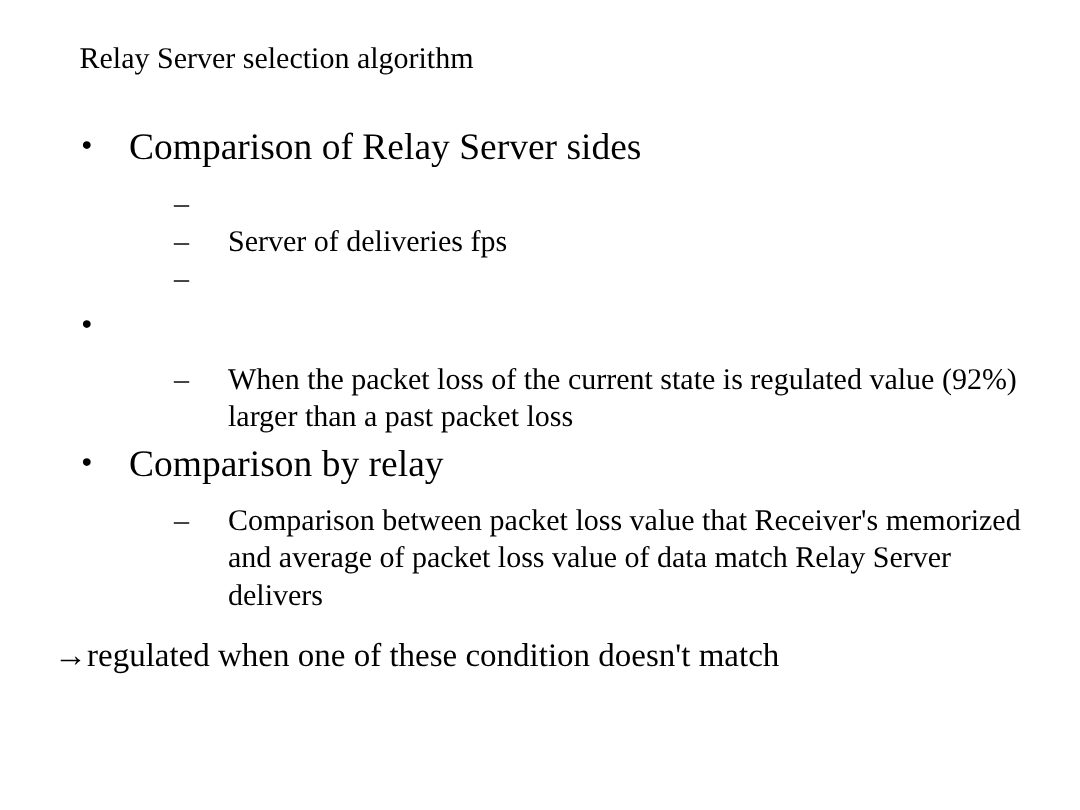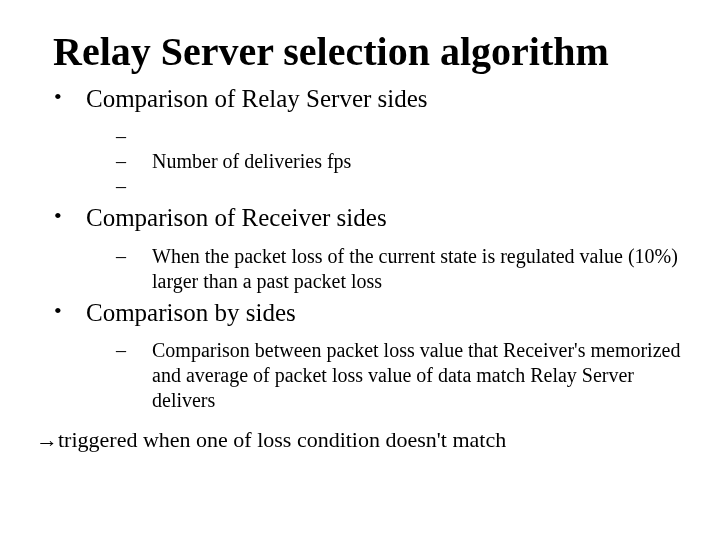--- a/index.html
+++ b/index.html
@@ -10,23 +10,23 @@
     body {
       width: 720px;
       height: 540px;
       background: white;
       font-family: "Times New Roman", Times, serif;
       color: black;
       padding: 28px 28px 28px 36px;
       position: relative;
     }
     .title {
-      font-size: 40px;
-      font-weight: bold;
-      margin-bottom: 8px;
+      font-size: 20px;
+      font-weight: normal;
+      margin-bottom: 32px;
       margin-left: 17px;
     }
     .level1 {
       display: flex;
       margin-bottom: 4px;
     }
     .level1-bullet {
       font-size: 22px;
       width: 50px;
       flex-shrink: 0;
@@ -76,43 +76,42 @@
 <div class="level1">
   <div class="level1-bullet">•</div>
   <div class="level1-text">Comparison of Relay Server sides</div>
 </div>
 <div class="spacer-sm"></div>
 <div class="level2">
   <div class="level2-bullet">–</div>
 </div>
 <div class="level2">
   <div class="level2-bullet">–</div>
-  <div class="level2-text">Number of deliveries fps</div>
+  <div class="level2-text">Server of deliveries fps</div>
 </div>
 <div class="level2">
   <div class="level2-bullet">–</div>
 </div>
 
 <div class="spacer-xs"></div>
 
 <div class="level1">
   <div class="level1-bullet">•</div>
-  <div class="level1-text">Comparison of Receiver sides</div>
 </div>
 <div class="spacer-sm"></div>
 <div class="level2">
   <div class="level2-bullet">–</div>
-  <div class="level2-text">When the packet loss of the current state is regulated value (10%) larger than a past packet loss</div>
+  <div class="level2-text">When the packet loss of the current state is regulated value (92%) larger than a past packet loss</div>
 </div>
 
 <div class="spacer-xs"></div>
 
 <div class="level1">
   <div class="level1-bullet">•</div>
-  <div class="level1-text">Comparison by sides</div>
+  <div class="level1-text">Comparison by relay</div>
 </div>
 <div class="spacer-sm"></div>
 <div class="level2">
   <div class="level2-bullet">–</div>
   <div class="level2-text">Comparison between packet loss value that Receiver's memorized and average of packet loss value of data match Relay Server delivers</div>
 </div>
 
-<div class="footer">→triggered when one of loss condition doesn't match</div>
+<div class="footer">→regulated when one of these condition doesn't match</div>
 
 </body></html>

